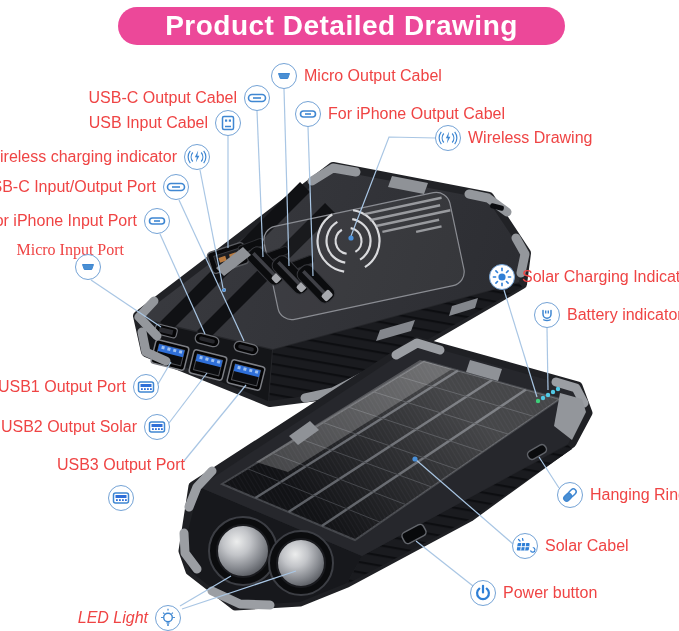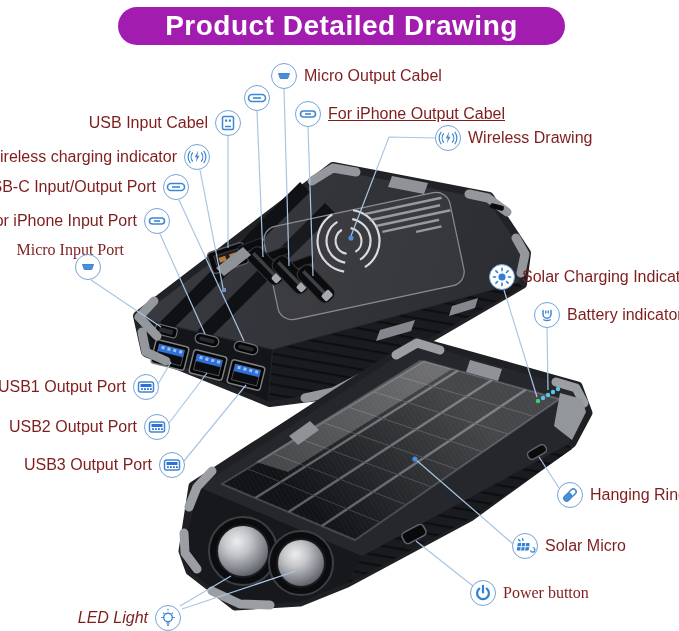--- a/index.html
+++ b/index.html
@@ -1,22 +1,22 @@
 <!DOCTYPE html>
 <html><head>
 <meta charset="utf-8">
 <style>
   html,body{margin:0;padding:0;background:#ffffff;}
   .canvas{position:relative;width:679px;height:631px;background:#ffffff;overflow:hidden;
           font-family:"Liberation Sans", sans-serif;}
   .title-pill{position:absolute;left:118px;top:7px;width:447px;height:38px;border-radius:19px;
-age:none;background:#a21caf;display:flex;align-items:center;justify-content:center;
+age:none;background:#ec4899;display:flex;align-items:center;justify-content:center;
           color:#ffffff;font-size:28px;font-weight:700;letter-spacing:0.5px;}
   .lbl{position:absolute;display:flex;align-items:center;height:26px;gap:7px;
-       color:#7f1d1d;font-size:16px;white-space:nowrap;}
+       color:#ef4444;font-size:16px;white-space:nowrap;}
   .lbl .txt{line-height:26px;}
   .ic{width:26px;height:26px;border:1.4px solid #74a3d6;border-radius:50%;
       background:#fff;box-sizing:border-box;display:flex;align-items:center;justify-content:center;
       flex:0 0 auto;}
   .ic svg{display:block;}
   .dev{position:absolute;left:0;top:0;}
 </style>
 </head>
 <body>
 
@@ -266,20 +266,21 @@
         <circle cx="351" cy="238" r="2.6"></circle>
         <circle cx="415" cy="459" r="2.6"></circle>
         <circle cx="224" cy="290" r="1.8"></circle>
       </g>
     </g>
   </svg>
 
   <div class="title-pill">Product Detailed Drawing</div>
 
   <div class="lbl" style="right:409px;top:85px;">
+    <span class="txt">USB-C  Output Cabel</span>
     <span class="ic">
       <svg width="24" height="24" viewBox="0 0 24 24">
           <rect x="3.5" y="8.5" width="17" height="7" rx="3.5" fill="none" stroke="#3f87d2" stroke-width="1.6"></rect>
           <line x1="8" y1="12" x2="16" y2="12" stroke="#3f87d2" stroke-width="1.6"></line>
         </svg>
     </span>
   </div>
 
   <div class="lbl" style="right:438px;top:110px;justify-content:center;">
     <span class="txt">USB  Input Cabel</span>
@@ -340,34 +341,34 @@
           <rect x="6.5" y="9" width="11" height="3" fill="#2f6fd8"></rect>
           <rect x="7" y="13.2" width="1.8" height="1.8" fill="#2f6fd8"></rect>
           <rect x="10" y="13.2" width="1.8" height="1.8" fill="#2f6fd8"></rect>
           <rect x="13" y="13.2" width="1.8" height="1.8" fill="#2f6fd8"></rect>
           <rect x="16" y="13.2" width="1.8" height="1.8" fill="#2f6fd8"></rect>
         </svg>
     </span>
   </div>
 
   <div class="lbl" style="right:509px;top:414px;">
-    <span class="txt">USB2 Output Port</span>
+    <span class="txt">USB2 Output Solar</span>
     <span class="ic">
       <svg width="24" height="24" viewBox="0 0 24 24">
           <rect x="4.5" y="7" width="15" height="10" rx="2" fill="none" stroke="#3f87d2" stroke-width="1.5"></rect>
           <rect x="6.5" y="9" width="11" height="3" fill="#2f6fd8"></rect>
           <rect x="7" y="13.2" width="1.8" height="1.8" fill="#2f6fd8"></rect>
           <rect x="10" y="13.2" width="1.8" height="1.8" fill="#2f6fd8"></rect>
           <rect x="13" y="13.2" width="1.8" height="1.8" fill="#2f6fd8"></rect>
           <rect x="16" y="13.2" width="1.8" height="1.8" fill="#2f6fd8"></rect>
         </svg>
     </span>
   </div>
 
-  <div class="lbl" style="right:494px;top:452px;">
+  <div class="lbl" style="right:494px;top:452px;flex-direction:column;">
     <span class="txt">USB3 Output Port</span>
     <span class="ic">
       <svg width="24" height="24" viewBox="0 0 24 24">
           <rect x="4.5" y="7" width="15" height="10" rx="2" fill="none" stroke="#3f87d2" stroke-width="1.5"></rect>
           <rect x="6.5" y="9" width="11" height="3" fill="#2f6fd8"></rect>
           <rect x="7" y="13.2" width="1.8" height="1.8" fill="#2f6fd8"></rect>
           <rect x="10" y="13.2" width="1.8" height="1.8" fill="#2f6fd8"></rect>
           <rect x="13" y="13.2" width="1.8" height="1.8" fill="#2f6fd8"></rect>
           <rect x="16" y="13.2" width="1.8" height="1.8" fill="#2f6fd8"></rect>
         </svg>
@@ -394,21 +395,21 @@
 
   <div class="lbl" style="left:271px;top:63px;">
     <span class="ic">
       <svg width="24" height="24" viewBox="0 0 24 24">
           <path d="M6.5,9.5 h11 l-1.8,5 h-7.4 Z" fill="#4a8fd3" stroke="#3f87d2" stroke-width="1" stroke-linejoin="round"></path>
         </svg>
     </span>
     <span class="txt">Micro Output Cabel</span>
   </div>
 
-  <div class="lbl" style="left:295px;top:101px;text-decoration:underline;">
+  <div class="lbl" style="left:295px;top:101px;">
     <span class="ic">
       <svg width="24" height="24" viewBox="0 0 24 24">
           <rect x="4.5" y="9" width="15" height="6" rx="3" fill="none" stroke="#3f87d2" stroke-width="1.6"></rect>
           <line x1="9" y1="12" x2="15" y2="12" stroke="#3f87d2" stroke-width="1.6"></line>
         </svg>
     </span>
     <span class="txt">For iPhone Output Cabel</span>
   </div>
 
   <div class="lbl" style="left:435px;top:125px;">
@@ -473,24 +474,24 @@
             <line x1="14" y1="9" x2="14" y2="16.5" stroke="#ffffff" stroke-width="0.9"></line>
             <line x1="6" y1="12.7" x2="18" y2="12.7" stroke="#ffffff" stroke-width="0.9"></line>
           </g>
           <g stroke="#2f7fd6" stroke-width="1.2" stroke-linecap="round">
             <line x1="5.5" y1="5.5" x2="7" y2="7"></line>
             <line x1="9.5" y1="4.5" x2="10" y2="6.5"></line>
           </g>
           <path d="M17.5,16.5 a2.3,2.3 0 1 0 2.3,-3" fill="none" stroke="#2f7fd6" stroke-width="1.2"></path>
         </svg>
     </span>
-    <span class="txt">Solar Micro</span>
-  </div>
-
-  <div class="lbl" style="left:470px;top:580px;font-family:Liberation Serif, serif;">
+    <span class="txt">Solar Cabel</span>
+  </div>
+
+  <div class="lbl" style="left:470px;top:580px;">
     <span class="ic">
       <svg width="24" height="24" viewBox="0 0 24 24">
           <path d="M12,4.8 V11.5" stroke="#2f7fd6" stroke-width="2.2" stroke-linecap="round" fill="none"></path>
           <path d="M8.3,7.6 A5.9,5.9 0 1 0 15.7,7.6" stroke="#2f7fd6" stroke-width="2.2" stroke-linecap="round" fill="none"></path>
         </svg>
     </span>
     <span class="txt">Power button</span>
   </div>
 
 </div>

